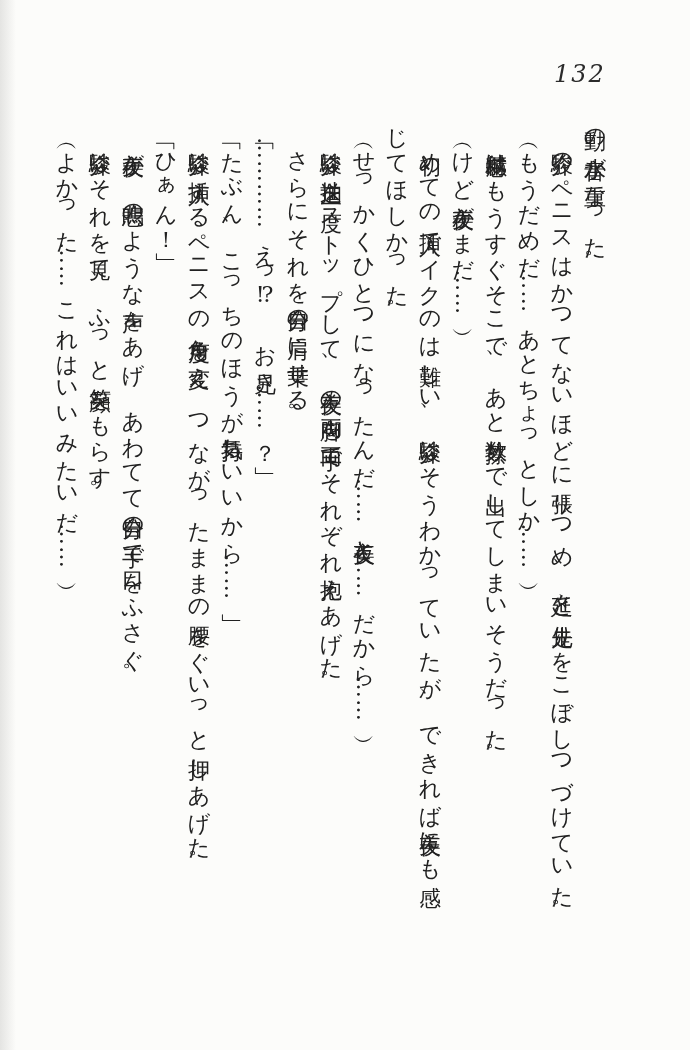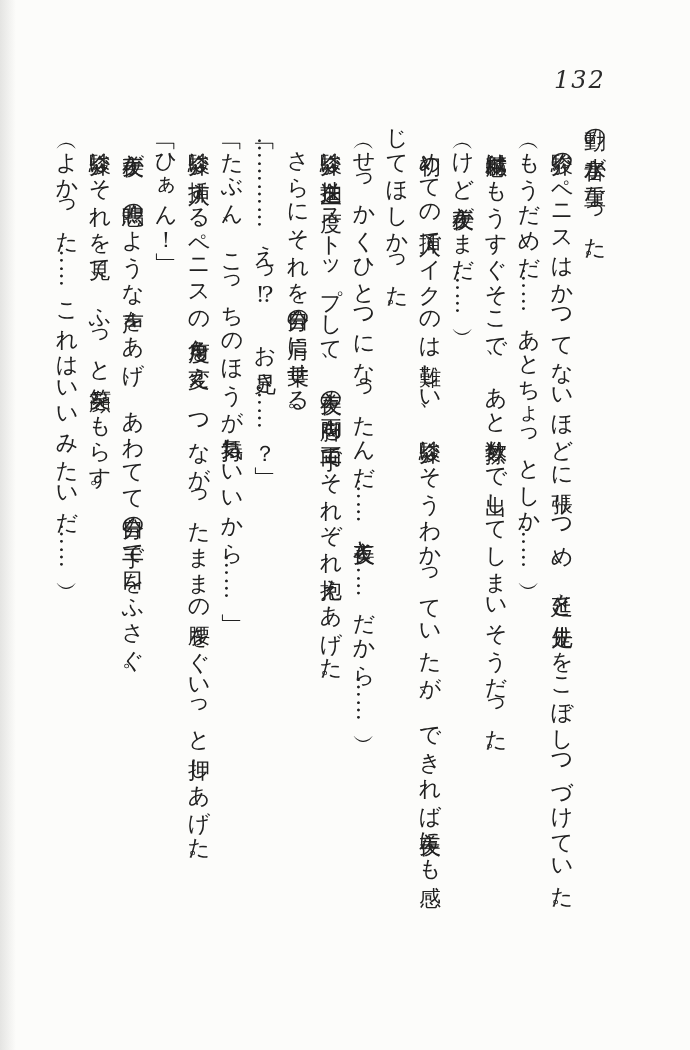--- a/index.html
+++ b/index.html
@@ -18,21 +18,21 @@
     position: absolute;
     left: 0;
     top: 0;
     width: 16px;
     height: 100%;
     background: linear-gradient(90deg, rgba(120,120,118,0.18), rgba(120,120,118,0.0));
     pointer-events: none;
   }
   .page-number {
     position: absolute;
-    top: 66px;
+    top: 60px;
     left: 554px;
     font-size: 24px;
     font-style: italic;
     letter-spacing: 2px;
     color: #2b2b2b;
     text-align: center;
   }
   .text-block {
     position: absolute;
     top: 113px;

